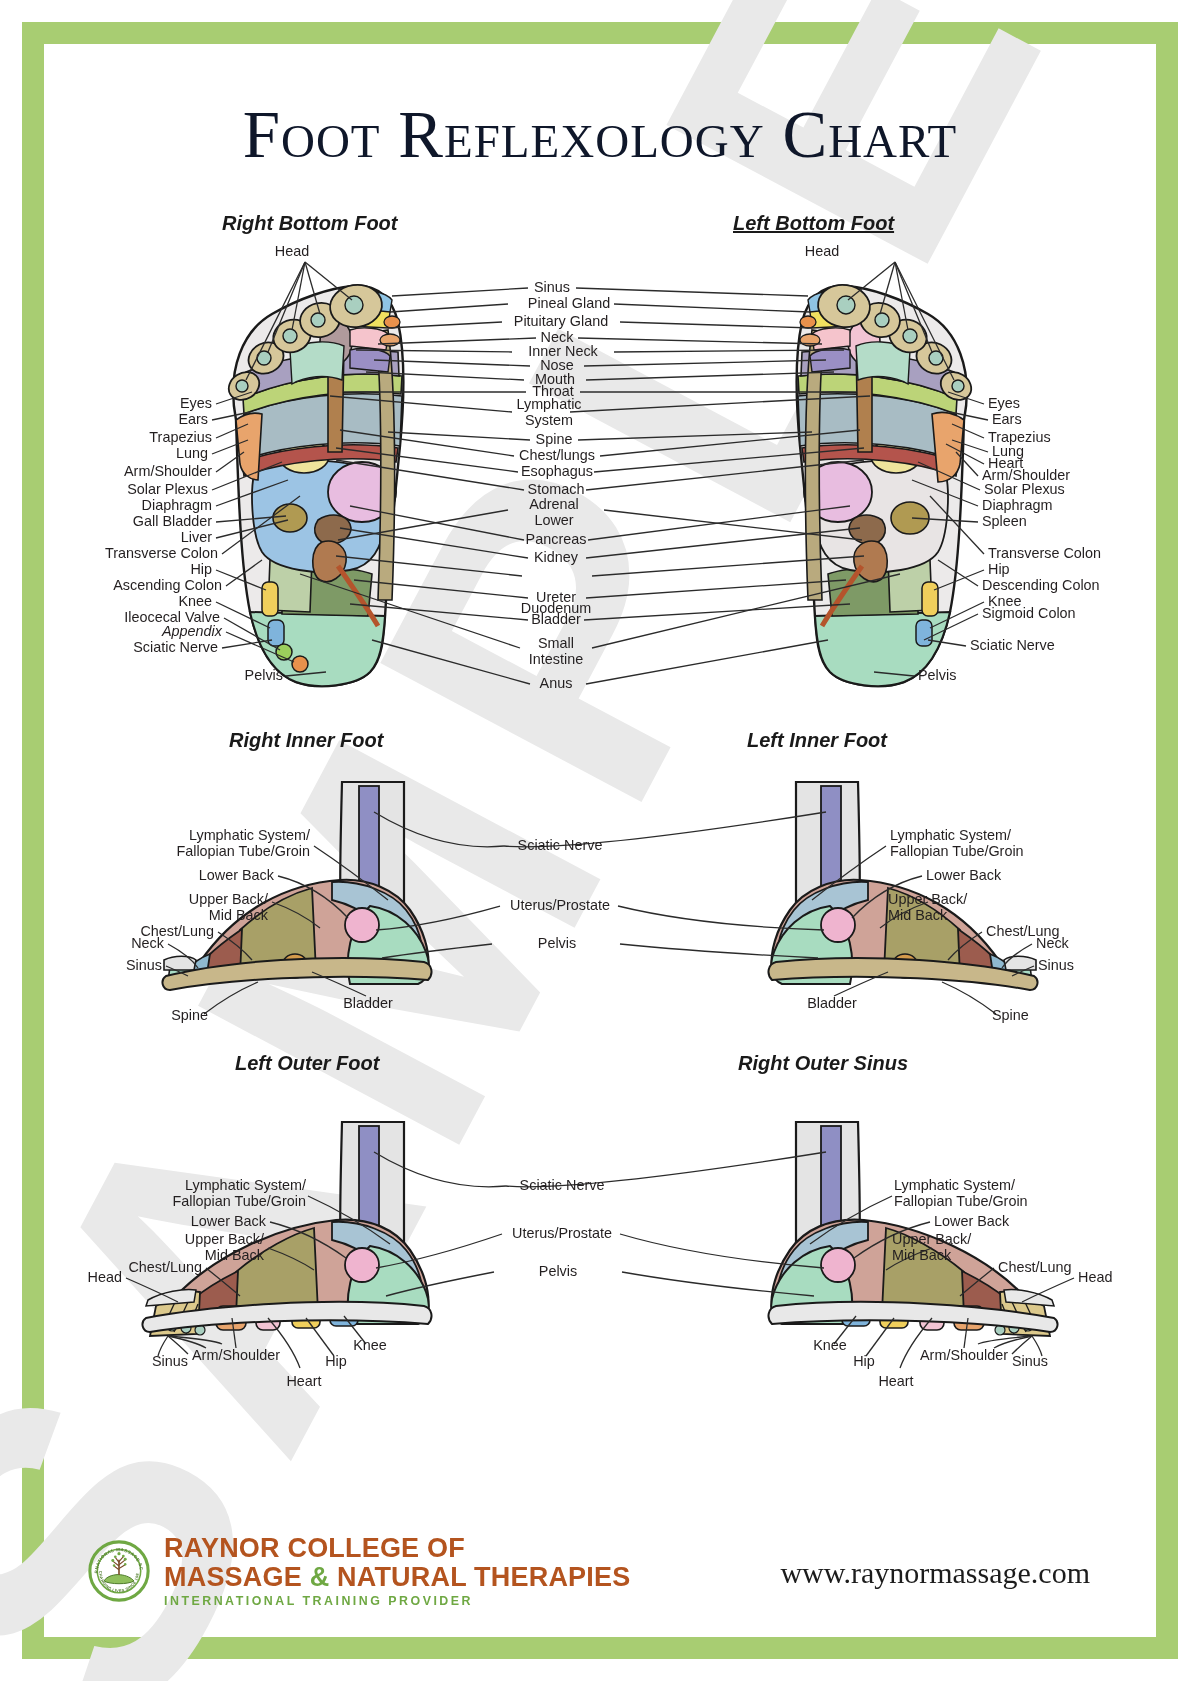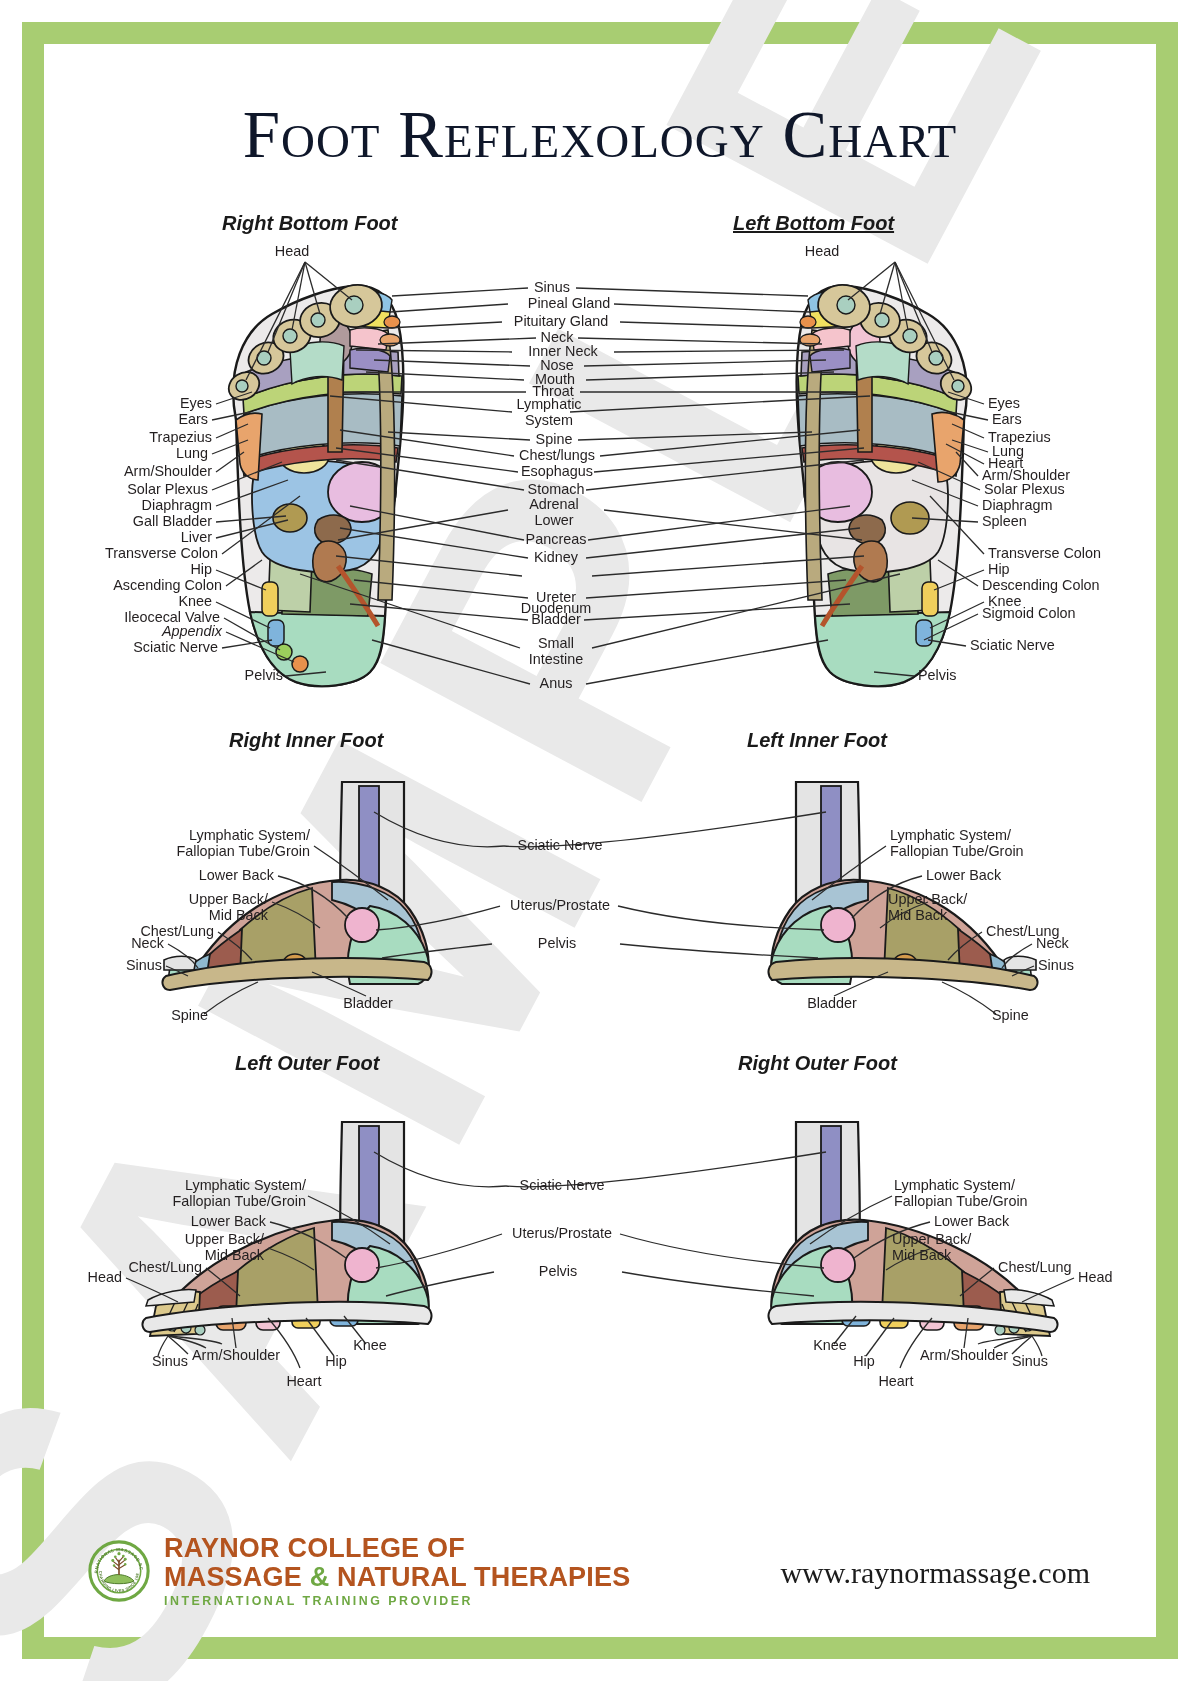--- a/index.html
+++ b/index.html
@@ -524,21 +524,21 @@
     <text x="600" y="880" font-family="Liberation Sans, sans-serif" font-size="430" font-weight="bold" fill="#e9e9e9" text-anchor="middle" transform="rotate(-62 600 880)" letter-spacing="30">SAMPLE</text>
   </svg>
 
   <div id="title">Foot Reflexology Chart</div>
 
   <div class="sec-head" style="left:222px; top:212px;">Right Bottom Foot</div>
   <div class="sec-head" style="left:733px; top:212px;text-decoration:underline;">Left Bottom Foot</div>
   <div class="sec-head" style="left:229px; top:729px;">Right Inner Foot</div>
   <div class="sec-head" style="left:747px; top:729px;">Left Inner Foot</div>
   <div class="sec-head" style="left:235px; top:1052px;">Left Outer Foot</div>
-  <div class="sec-head" style="left:738px; top:1052px;">Right Outer Foot</div>
+  <div class="sec-head" style="left:738px; top:1052px;">Right Outer Sinus</div>
 
   <div class="lbl c" style="left:292px; top:252px;">Head</div>
   <div class="lbl c" style="left:822px; top:252px;">Head</div>
 
   <div class="lbl c" style="left:552px; top:288px;">Sinus</div>
   <div class="lbl c" style="left:561px; top:304px;margin-left:8px;">Pineal Gland</div>
   <div class="lbl c" style="left:561px; top:322px;">Pituitary Gland</div>
   <div class="lbl c" style="left:557px; top:338px;">Neck</div>
   <div class="lbl c" style="left:563px; top:352px;">Inner Neck</div>
   <div class="lbl c" style="left:557px; top:366px;">Nose</div>

